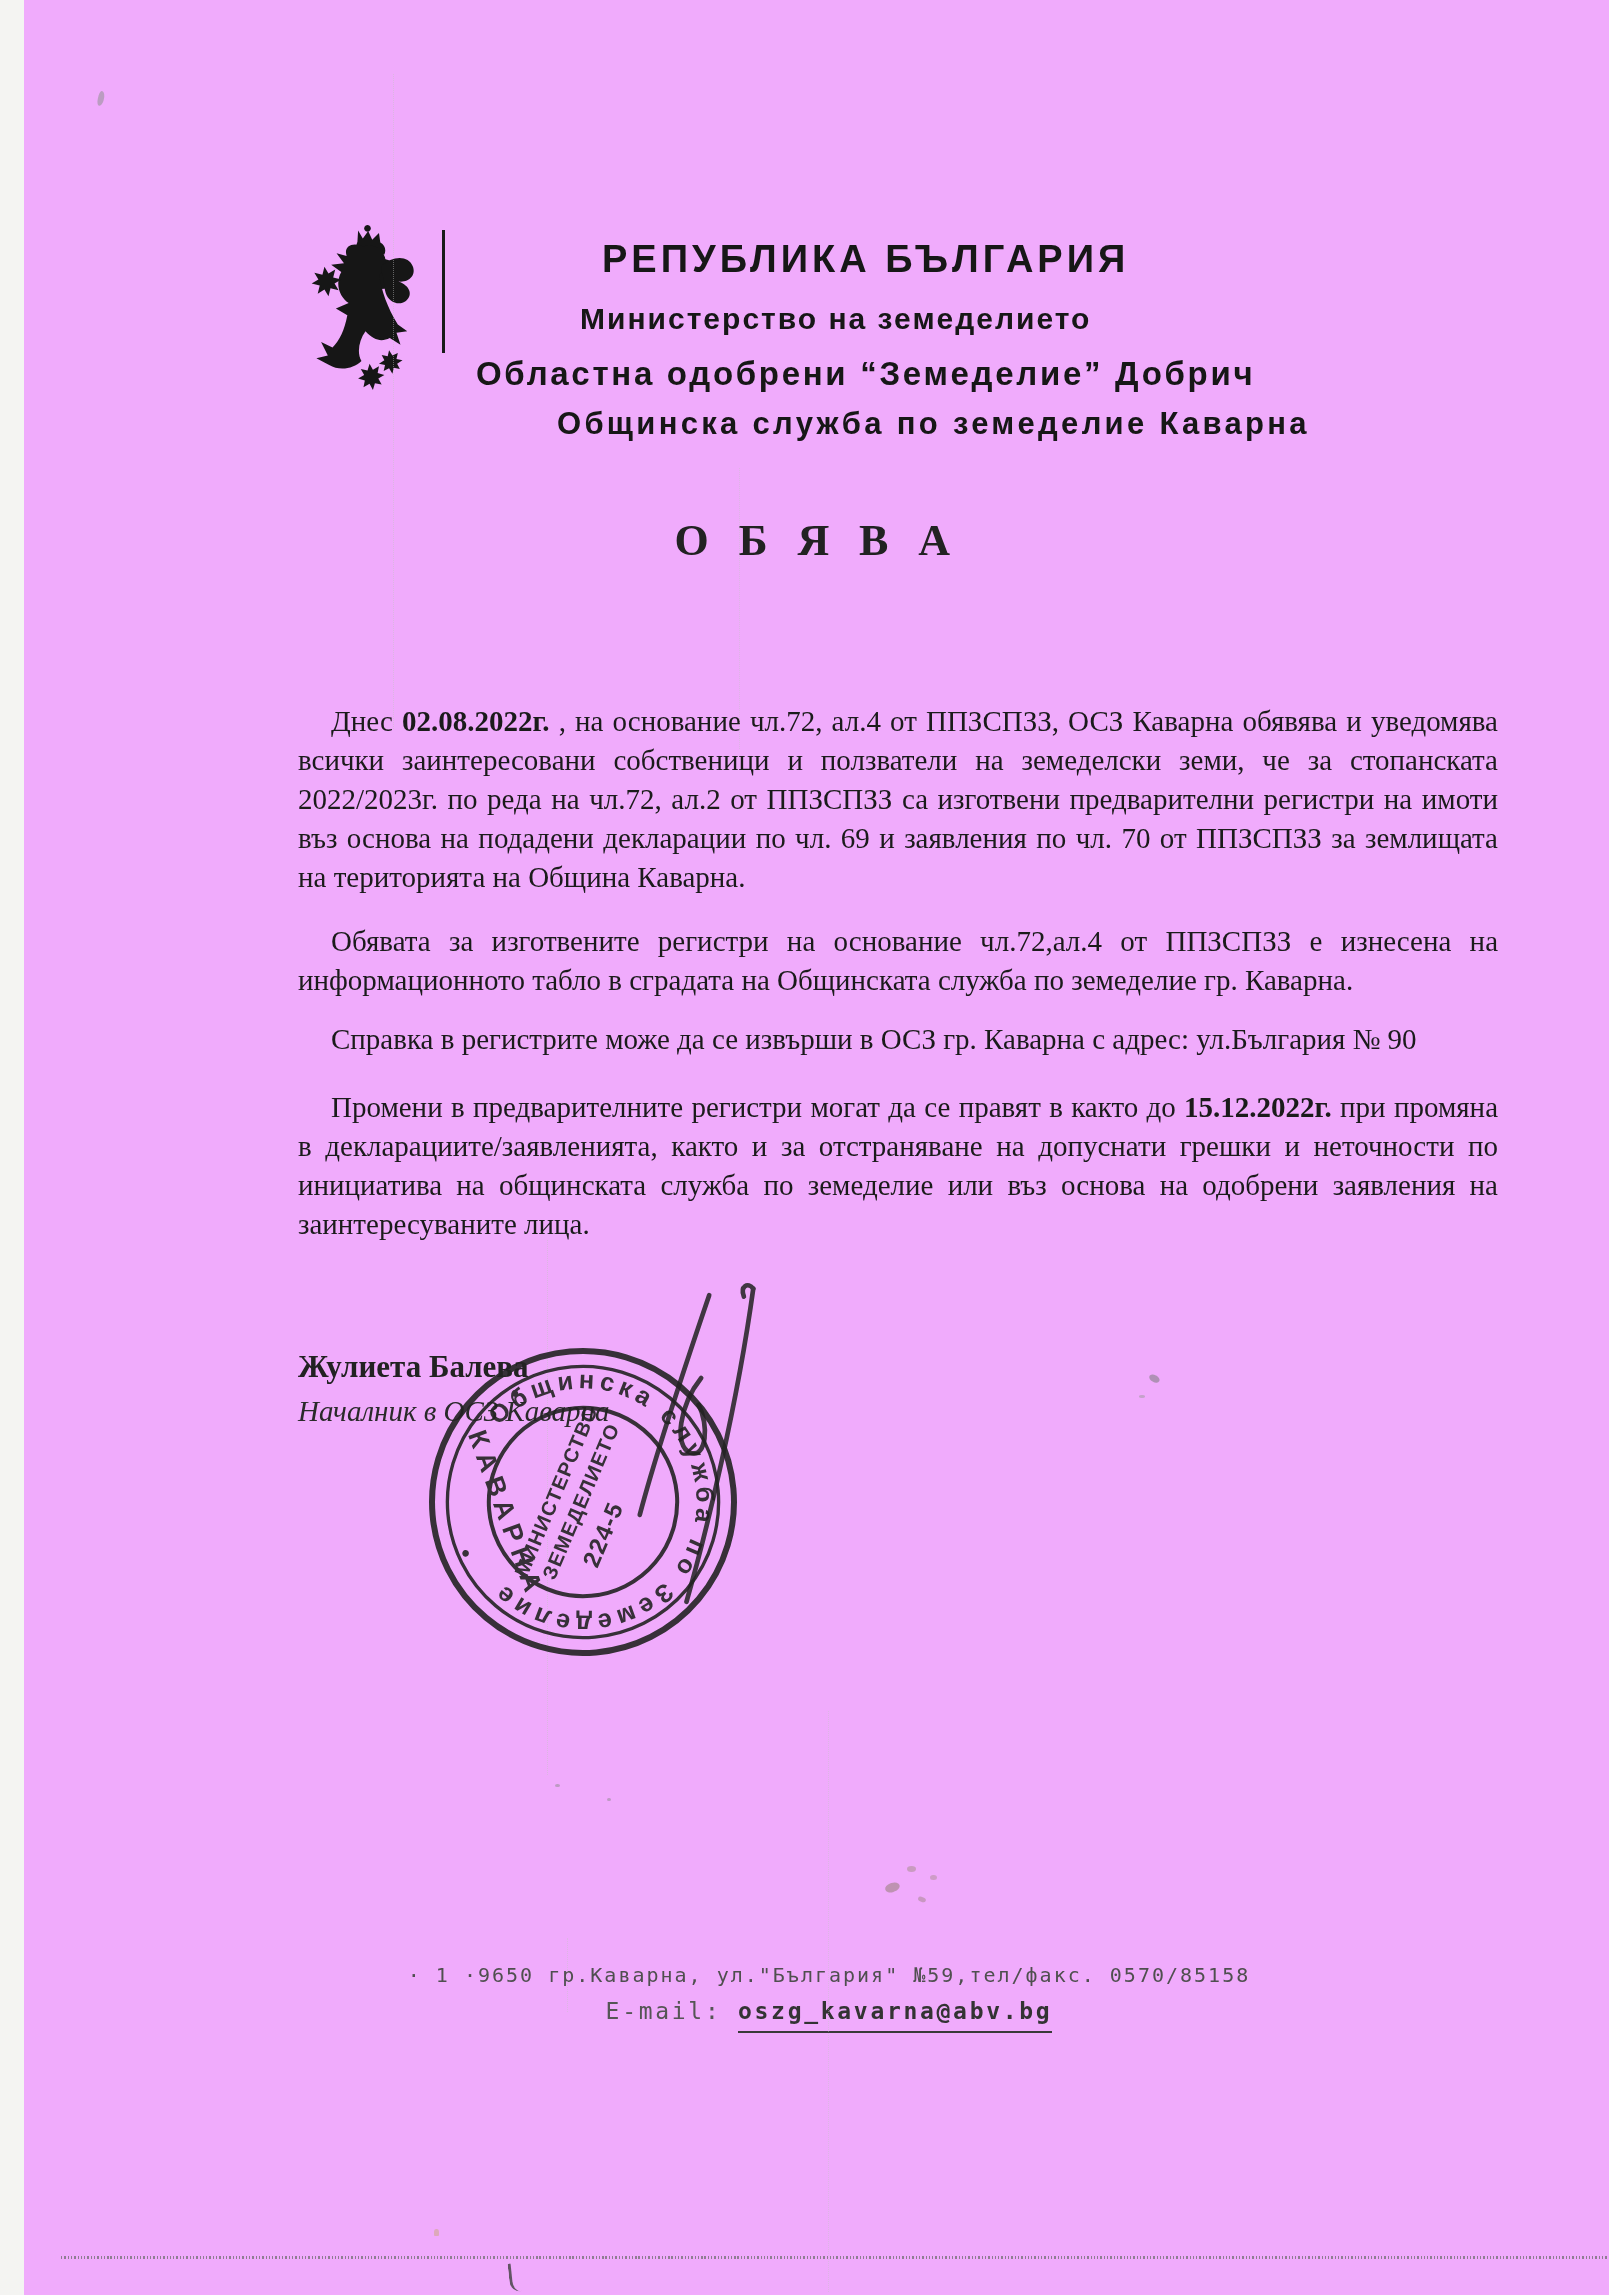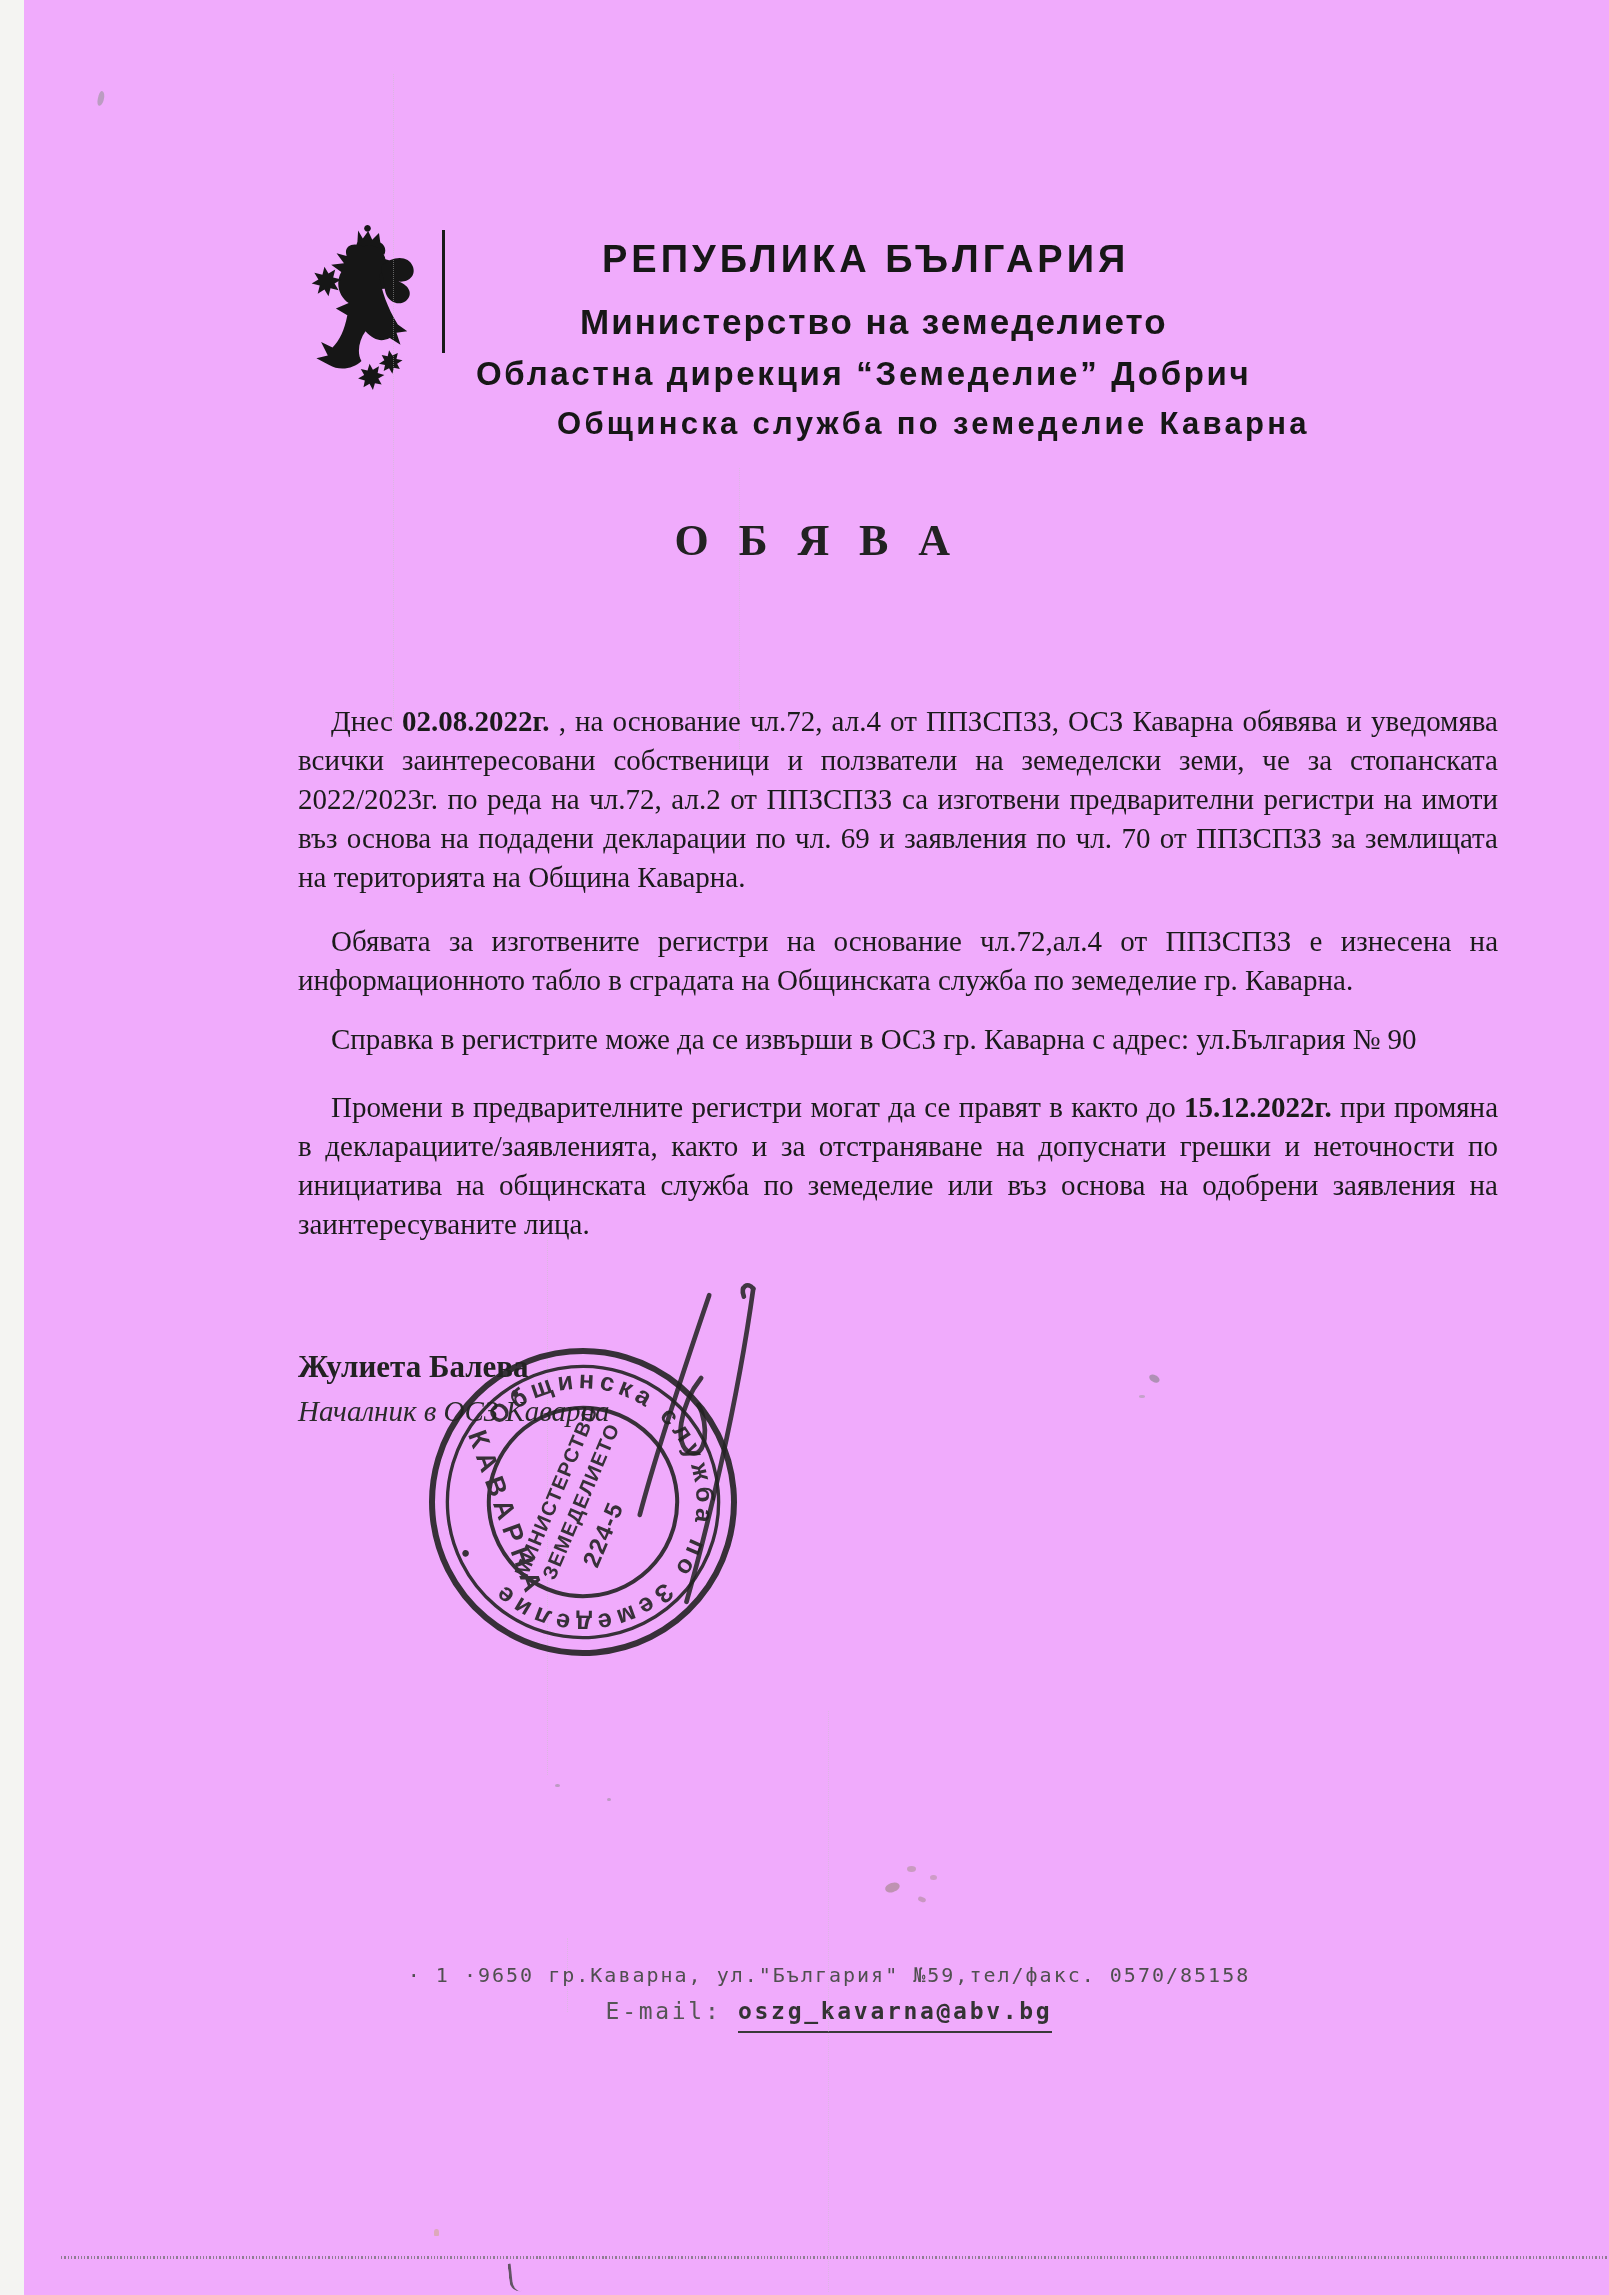--- a/index.html
+++ b/index.html
@@ -8,21 +8,21 @@
     background:#f4f4f2;
     font-family:"Liberation Serif", serif;
   }
   .page{
     position:relative;width:1610px;height:2295px;overflow:hidden;
     background:#f0abfc;color:#1c1c1c;margin-left:24px;
   }
   
   .hdr-line{position:absolute;font-family:"Liberation Sans",sans-serif;font-weight:700;color:#171717;white-space:nowrap;}
   .hdr-country{left:578px;top:238px;font-size:38px;letter-spacing:4px;}
-  .hdr-ministry{left:556px;top:302px;font-size:35px;letter-spacing:2px;}
+  .hdr-ministry{left:556px;top:302px;font-size:30px;letter-spacing:2px;}
   .hdr-directorate{left:452px;top:355px;font-size:33px;letter-spacing:2.7px;}
   .hdr-office{left:533px;top:406px;font-size:31px;letter-spacing:3.3px;}
   .emblem{position:absolute;left:281px;top:225px;width:119px;height:175px;}
   .hdr-divider{position:absolute;left:418px;top:230px;width:3.3px;height:123px;background:#1a1a1a;}
   
   .doc-title{
     position:absolute;left:0;top:515px;width:100%;text-align:center;
     font-size:44px;font-weight:700;letter-spacing:9.4px;color:#222;
     transform:translateX(-12px);
   }
@@ -79,21 +79,21 @@
       <path d="M112 62 C130 44 153 46 159 61 C165 75 153 86 138 84 C155 90 160 104 149 113 C138 121 123 114 119 101 C116 90 117 79 113 71 Z"></path>
       <path d="M28 62 l6 10 10-6 -3 12 12 3 -10 6 6 10 -12-3 -3 12 -6-10 -10 6 3-12 -12-3 10-6 -6-10 12 3 z"></path>
       <path d="M95 206 l5 9 9-5 -2 10 10 3 -9 5 5 9 -10-2 -3 10 -5-9 -9 5 2-10 -10-3 9-5 -5-9 10 2 z"></path>
       <path d="M124 186 l5 8 8-4 -2 9 9 2 -8 5 4 8 -9-2 -2 9 -5-8 -8 4 2-9 -9-2 8-5 -4-8 9 2 z"></path>
     </g>
   </svg>
   <div class="hdr-divider"></div>
 
   <div class="hdr-line hdr-country">РЕПУБЛИКА БЪЛГАРИЯ</div>
   <div class="hdr-line hdr-ministry">Министерство на земеделието</div>
-  <div class="hdr-line hdr-directorate">Областна дирекция “Земеделие” Добрич</div>
+  <div class="hdr-line hdr-directorate">Областна одобрени “Земеделие” Добрич</div>
   <div class="hdr-line hdr-office">Общинска служба по земеделие Каварна</div>
 
   <div class="doc-title">О Б Я В А</div>
 
   <div class="doc-body">
     <p class="p1"><span>Днес </span><b>02.08.2022г.</b><span> , на основание чл.72, ал.4 от ППЗСПЗЗ, ОСЗ Каварна обявява и уведомява всички заинтересовани собственици и ползватели на земеделски земи, че за стопанската 2022/2023г. по реда на чл.72, ал.2 от ППЗСПЗЗ са изготвени предварителни регистри на имоти въз основа на подадени декларации по чл. 69 и заявления по чл. 70 от ППЗСПЗЗ за землищата на територията на Община Каварна.</span></p>
     <p class="p2">Обявата за изготвените регистри на основание чл.72,ал.4 от ППЗСПЗЗ е изнесена на информационното табло в сградата на Общинската служба по земеделие гр. Каварна.</p>
     <p class="p3">Справка в регистрите може да се извърши в ОСЗ  гр. Каварна с адрес: ул.България № 90</p>
     <p class="p4"><span>Промени в предварителните регистри могат да се правят в както до </span><b>15.12.2022г.</b><span> при промяна в декларациите/заявленията, както и за отстраняване на допуснати грешки и неточности по инициатива на общинската служба по земеделие или въз основа на одобрени заявления на заинтересуваните лица.</span></p>
   </div>

